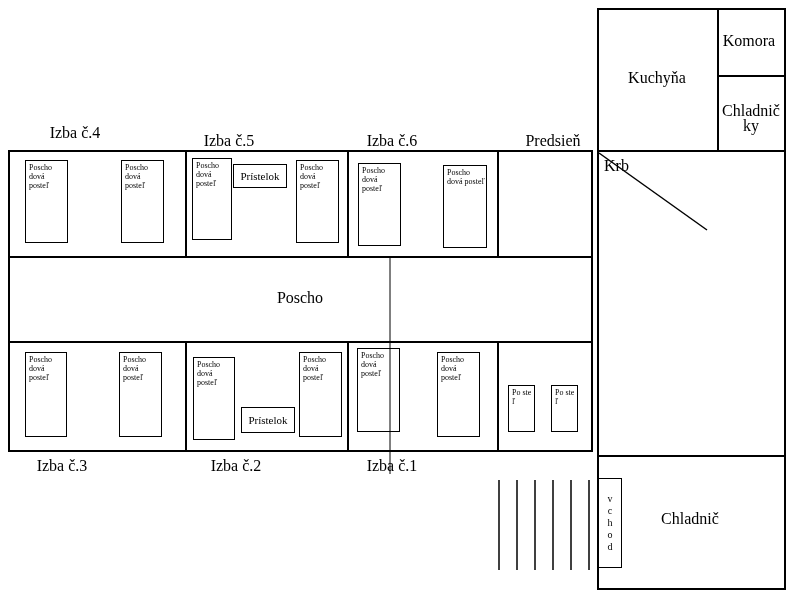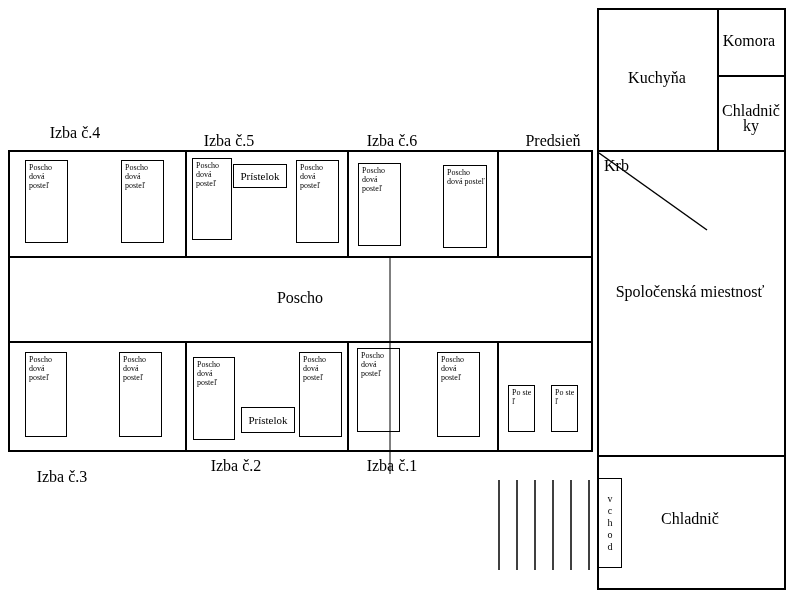--- a/index.html
+++ b/index.html
@@ -59,31 +59,30 @@
     <line x1="553" y1="480" x2="553" y2="570" stroke="#000" stroke-width="1.5"></line>
     <line x1="571" y1="480" x2="571" y2="570" stroke="#000" stroke-width="1.5"></line>
     <line x1="589" y1="480" x2="589" y2="570" stroke="#000" stroke-width="1.5"></line>
   </svg>
 
   <div class="lbl" style="left:35px;top:124px;width:80px">Izba č.4</div>
   <div class="lbl" style="left:189px;top:132px;width:80px">Izba č.5</div>
   <div class="lbl" style="left:352px;top:132px;width:80px">Izba č.6</div>
   <div class="lbl" style="left:513px;top:132px;width:80px">Predsieň</div>
 
-  <div class="lbl" style="left:22px;top:468px;width:80px">Izba č.3</div>
+  <div class="lbl" style="left:22px;top:457px;width:80px">Izba č.3</div>
   <div class="lbl" style="left:196px;top:457px;width:80px">Izba č.2</div>
   <div class="lbl" style="left:352px;top:457px;width:80px">Izba č.1</div>
 
   <div class="lbl" style="left:260px;top:289px;width:80px">Poscho</div>
 
   <div class="lbl" style="left:617px;top:69px;width:80px">Kuchyňa</div>
   <div class="lbl" style="left:709px;top:32px;width:80px">Komora</div>
   <div class="wraplbl" style="left:720px;top:103px;width:62px">Chladnič ky</div>
   <div class="lbl lbl-left" style="left:604px;top:157px;width:40px">Krb</div>
-  <div class="lbl" style="left:608px;top:283px;width:164px">Spoločenská miestnosť</div>
   <div class="lbl" style="left:650px;top:510px;width:80px">Chladnič</div>
 
 
   <div class="vbox">
     <span class="vtext">vchod</span>
   </div>
 
   <div class="bed" style="left:25px;top:160px;width:43px;height:83px">Poscho dová posteľ</div>
   <div class="bed" style="left:121px;top:160px;width:43px;height:83px">Poscho dová posteľ</div>
   <div class="bed" style="left:192px;top:158px;width:40px;height:82px">Poscho dová posteľ</div>

